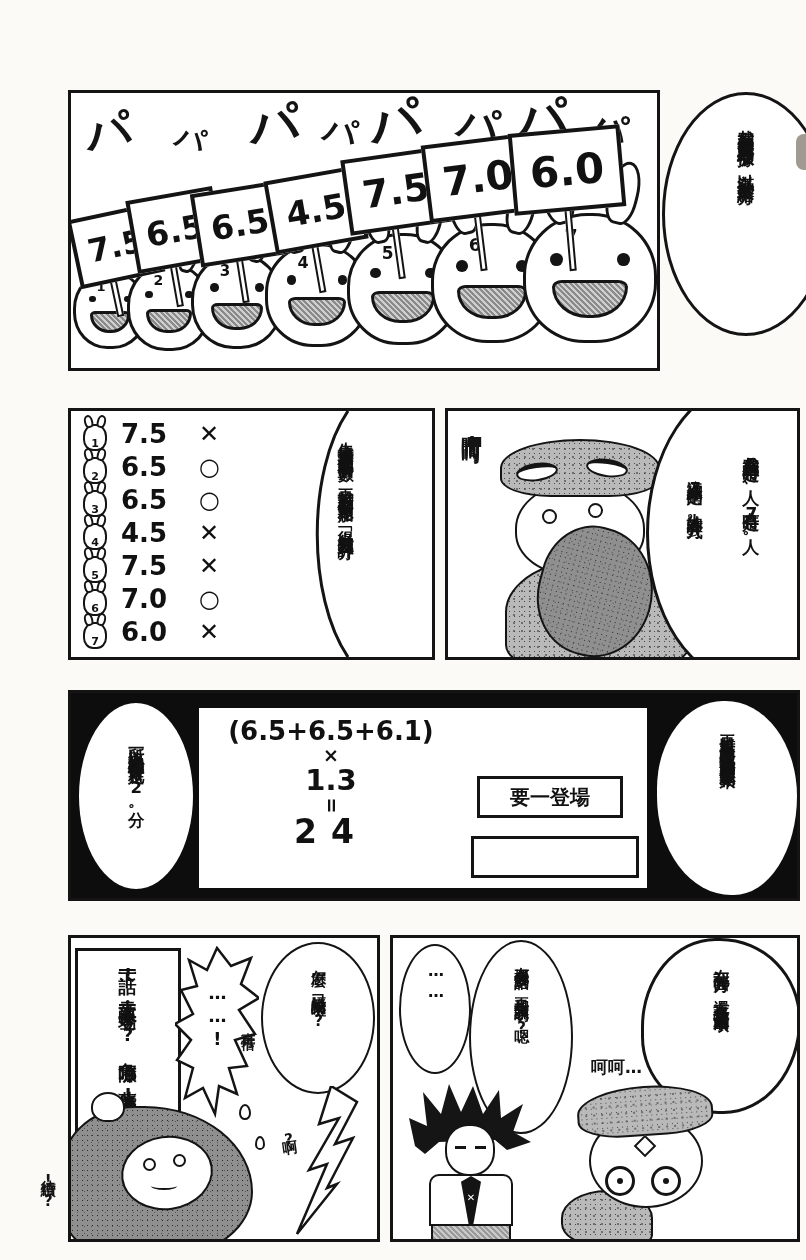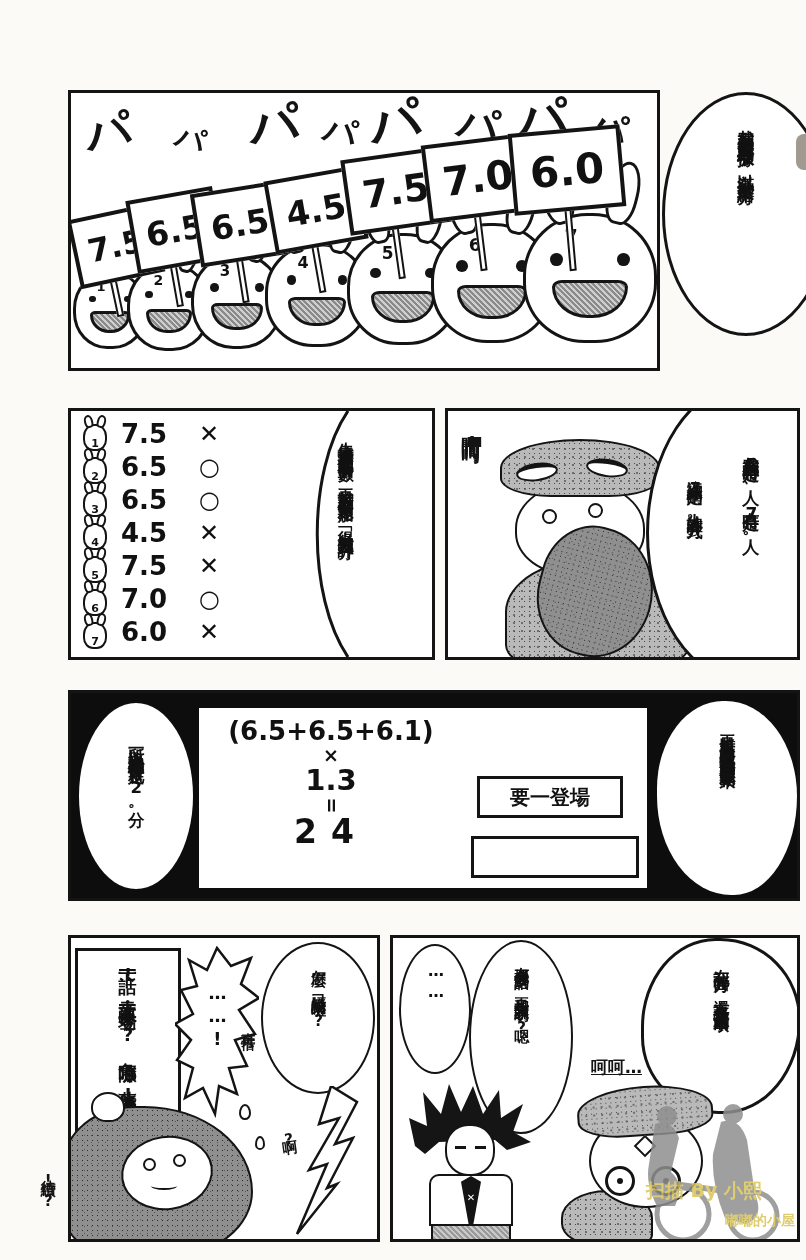--- a/index.html
+++ b/index.html
@@ -299,21 +299,21 @@
   <div class="panel" style="left:390px;top:935px;width:410px;height:307px;">
     <div class="bubble" style="left:6px;top:6px;width:72px;height:130px;border-width:2.5px;">
       <div class="vt" style="height:96px;font-size:16px;font-weight:700;">……</div>
     </div>
     <div class="bubble" style="left:76px;top:2px;width:104px;height:194px;border-width:2.5px;">
       <div class="vt" style="height:164px;font-size:15px;font-weight:600;">有機會的話,再和大家說明…嗯?</div>
     </div>
     <div class="bubble" style="left:248px;top:0;width:160px;height:176px;border-radius:48% 52% 50% 50%/52% 48% 55% 45%;">
       <div class="vt" style="height:140px;font-size:16px;font-weight:600;">在記分方面,還有許多會扣分的事項,</div>
     </div>
-    <div class="sfx-txt" style="left:198px;top:118px;font-size:17px;text-decoration:underline;">呵呵…</div>
+    <div class="sfx-txt" style="left:198px;top:118px;font-size:17px;">呵呵…</div>
 
     <div class="part" style="left:16px;top:146px;width:122px;height:162px;">
       <svg style="position:absolute;left:0;top:0;" width="122" height="78" viewBox="0 0 122 78">
         <polygon points="6,62 0,34 18,42 14,8 32,30 40,0 52,28 64,2 74,30 90,6 92,34 114,20 104,48 122,58 98,66 86,56 30,58 16,70" fill="#151515"></polygon>
       </svg>
       <div class="part outl" style="left:36px;top:40px;width:50px;height:52px;background:#fff;border-radius:46%;"></div>
       <div class="part" style="left:46px;top:62px;width:11px;height:3px;background:#141414;"></div>
       <div class="part" style="left:66px;top:62px;width:11px;height:3px;background:#141414;"></div>
       <div class="part outl" style="left:20px;top:90px;width:84px;height:52px;background:#fff;border-radius:10px 10px 0 0;"></div>
       <div class="part" style="left:52px;top:92px;width:20px;height:48px;background:#141414;clip-path:polygon(50% 0,100% 12%,62% 100%,38% 100%,0 12%);color:#fff;font-size:10px;text-align:center;line-height:44px;">✕</div>
@@ -324,30 +324,15 @@
       <div class="part speck outl" style="left:0;top:104px;width:92px;height:56px;border-radius:50% 50% 20% 40%;"></div>
       <div class="part outl" style="left:28px;top:28px;width:114px;height:94px;background:#fff;border-radius:50%;"></div>
       <div class="part speck outl" style="left:16px;top:0;width:136px;height:50px;border-radius:50% 50% 35% 35%;transform:rotate(-4deg);"></div>
       <div class="part" style="left:76px;top:52px;width:16px;height:16px;background:#fff;border:2.5px solid #141414;transform:rotate(45deg);box-sizing:border-box;"></div>
       <div class="part" style="left:44px;top:80px;width:30px;height:30px;background:#fff;border:3px solid #141414;border-radius:50%;box-sizing:border-box;"></div>
       <div class="part" style="left:90px;top:80px;width:30px;height:30px;background:#fff;border:3px solid #141414;border-radius:50%;box-sizing:border-box;"></div>
       <div class="part" style="left:56px;top:92px;width:6px;height:6px;background:#141414;border-radius:50%;"></div>
       <div class="part" style="left:102px;top:92px;width:6px;height:6px;background:#141414;border-radius:50%;"></div>
     </div>
 
-    <div class="part" style="left:212px;top:160px;width:198px;height:146px;opacity:0.85;">
-      <svg width="198" height="146" viewBox="0 0 198 146" style="position:absolute;left:0;top:0;">
-        <g fill="#8f8f8f">
-          <circle cx="62" cy="18" r="10"></circle>
-            <path d="M50,26 Q66,20 74,40 L66,74 Q80,86 70,108 L52,108 Q40,86 44,66 Z"></path>
-          <circle cx="128" cy="16" r="10"></circle>
-            <path d="M116,24 Q134,18 142,42 L150,96 Q160,120 140,126 L120,120 Q106,86 108,56 Z"></path>
-          <circle cx="78" cy="116" r="26" fill="none" stroke="#8f8f8f" stroke-width="5"></circle>
-          <circle cx="148" cy="118" r="24" fill="none" stroke="#8f8f8f" stroke-width="5"></circle>
-          <rect x="70" y="88" width="70" height="6" transform="rotate(8 105 91)"></rect>
-        </g>
-      </svg>
-      <div style="position:absolute;left:0;bottom:40px;width:100%;text-align:center;font-size:19px;font-weight:700;color:#d9c455;">扫描 By 小熙</div>
-      <div style="position:absolute;right:8px;bottom:14px;font-size:14px;font-weight:700;color:#d9c455;">嘟嘟的小屋</div>
-    </div>
   </div>
 
 </div>
 
 </body></html>

